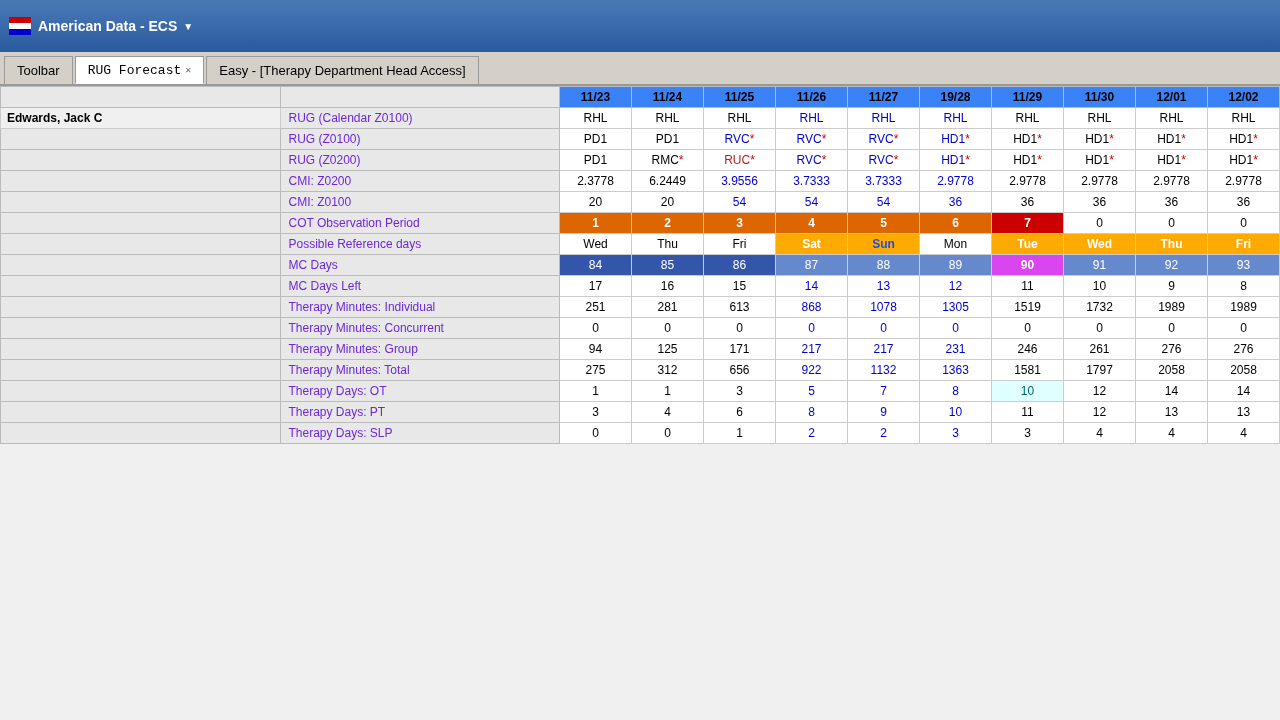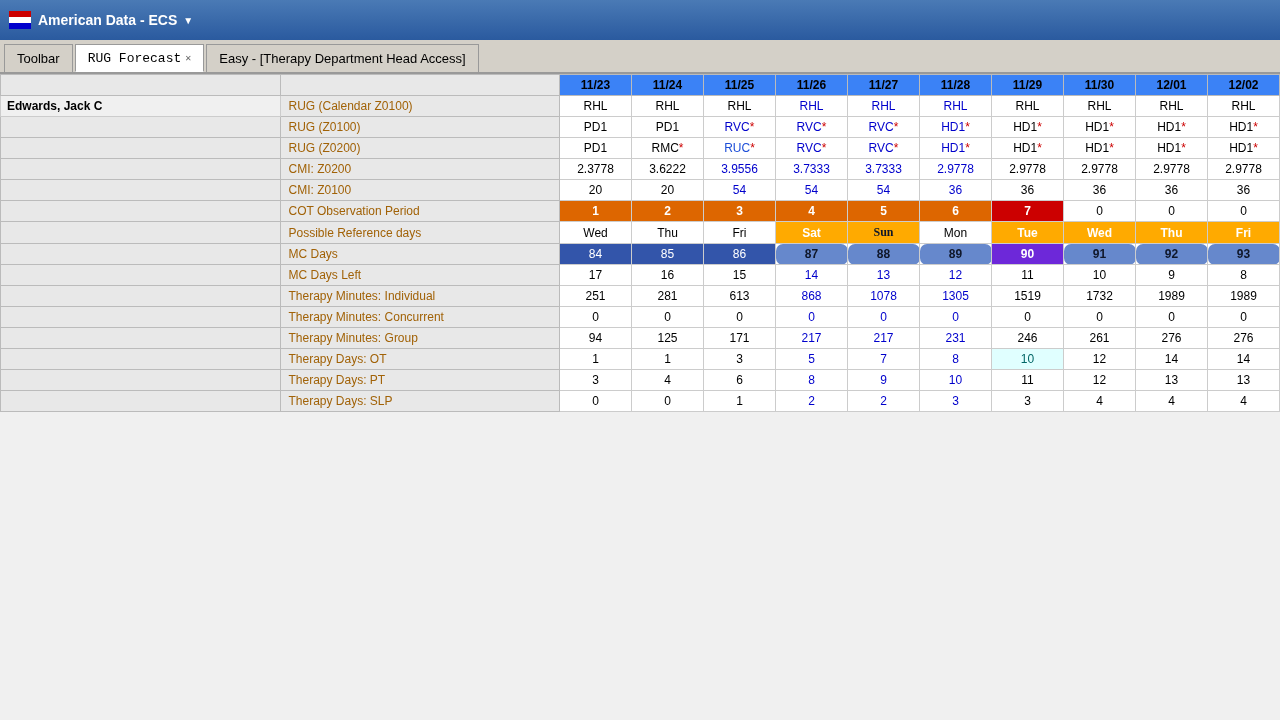--- a/index.html
+++ b/index.html
@@ -8,21 +8,21 @@
       font-size: 13px;
       background: #d4d0c8;
       width: 1280px;
       height: 720px;
       overflow: hidden;
     }
 
     
     .title-bar {
       background: linear-gradient(to bottom, #4a7ab5, #2a5a9f);
-      height: 40px;
+      height: 52px;
       display: flex;
       align-items: center;
       padding: 0 8px;
       gap: 6px;
     }
     .title-bar-logo {
       width: 24px;
       height: 20px;
       display: flex;
       align-items: center;
@@ -107,21 +107,21 @@
       font-weight: bold;
       background: #f0f0f0;
       color: #000;
       font-size: 12px;
     }
 
     
     .row-label {
       text-align: left;
       background: #e8e8e8;
-      color: #a16207;
+      color: #6d28d9;
       font-size: 12px;
       padding-left: 8px;
       border: 1px solid #bbb;
       margin-top: 16px;
     }
 
     
     .cell-normal {
       background: white;
       color: #000;
@@ -143,49 +143,48 @@
     
     .cell-blue-bg {
       background: #3355aa;
       color: white;
       font-weight: normal;
     }
 
     
     .cell-lightblue-bg {
       background: #6688cc;
-      color: #0f172a;
-      font-weight: bold;
-      border-radius: 7px;
+      color: #ffffff;
+      font-weight: normal;
     }
 
     
     .cell-orange-bg {
-      background: #6d28d9;
+      background: #d946ef;
       color: white;
       font-weight: bold;
     }
 
     
     .corner-cell {
       background: #e8e8e8;
       border: 1px solid #bbb;
       min-width: 180px;
     }
 
     .corner-name {
       min-width: 180px;
     }
 
     .col-wide { min-width: 185px; }
     .col-date { min-width: 72px; width: 72px; }
 
     
     .cell-sat { background: #ffaa00; color: white; font-weight: bold; }
-    .cell-sun { background: #ffaa00; color: #0f172a; font-weight: bold; font-family: Liberation Serif, serif; }
+    .cell-sun { background: #ffaa00; color: #1d4ed8; font-weight: bold; }
 
     .cdt-orange { background: #dd6600; color: white; font-weight: bold; }
     .cdt-red { background: #cc0000; color: white; font-weight: bold; }
     .cdt-normal { background: white; color: #000; }
   </style>
 </head>
 <body>
 
 <div class="title-bar">
   <div class="title-bar-logo">
@@ -216,21 +215,21 @@
   <table>
     <thead>
       <tr>
         <td class="corner-cell col-wide"></td>
         <td class="corner-cell col-wide"></td>
         <td class="date-header col-date">11/23</td>
         <td class="date-header col-date">11/24</td>
         <td class="date-header col-date">11/25</td>
         <td class="date-header col-date">11/26</td>
         <td class="date-header col-date">11/27</td>
-        <td class="date-header col-date">11/28</td>
+        <td class="date-header col-date">19/28</td>
         <td class="date-header col-date">11/29</td>
         <td class="date-header col-date">11/30</td>
         <td class="date-header col-date">12/01</td>
         <td class="date-header col-date">12/02</td>
       </tr>
     </thead>
     <tbody>
 
       <tr>
         <td class="patient-name corner-name">Edwards, Jack C</td>
@@ -260,35 +259,35 @@
         <td class="cell-normal"><span style="color:#000;">HD1</span><span style="color:#cc0000;">*</span></td>
         <td class="cell-normal"><span style="color:#000;">HD1</span><span style="color:#cc0000;">*</span></td>
         <td class="cell-normal"><span style="color:#000;">HD1</span><span style="color:#cc0000;">*</span></td>
       </tr>
 
       <tr>
         <td class="row-label"></td>
         <td class="row-label">RUG (Z0200)</td>
         <td class="cell-normal">PD1</td>
         <td class="cell-normal"><span style="color:#000;">RMC</span><span style="color:#cc0000;">*</span></td>
-        <td class="cell-blue"><span style="color:#1d4ed8;margin-top:25px;">RUC</span><span style="color:#cc0000;">*</span></td>
+        <td class="cell-blue"><span style="color:#b91c1c;margin-top:25px;">RUC</span><span style="color:#cc0000;">*</span></td>
         <td class="cell-blue"><span style="color:#0000cc;">RVC</span><span style="color:#cc0000;">*</span></td>
         <td class="cell-blue"><span style="color:#0000cc;">RVC</span><span style="color:#cc0000;">*</span></td>
         <td class="cell-blue"><span style="color:#0000cc;">HD1</span><span style="color:#cc0000;">*</span></td>
         <td class="cell-normal"><span style="color:#000;">HD1</span><span style="color:#cc0000;">*</span></td>
         <td class="cell-normal"><span style="color:#000;">HD1</span><span style="color:#cc0000;">*</span></td>
         <td class="cell-normal"><span style="color:#000;">HD1</span><span style="color:#cc0000;">*</span></td>
         <td class="cell-normal"><span style="color:#000;">HD1</span><span style="color:#cc0000;">*</span></td>
       </tr>
 
       <tr>
         <td class="row-label"></td>
         <td class="row-label">CMI: Z0200</td>
         <td class="cell-normal">2.3778</td>
-        <td class="cell-normal">3.6222</td>
+        <td class="cell-normal">6.2449</td>
         <td class="cell-blue">3.9556</td>
         <td class="cell-blue">3.7333</td>
         <td class="cell-blue">3.7333</td>
         <td class="cell-blue">2.9778</td>
         <td class="cell-normal">2.9778</td>
         <td class="cell-normal">2.9778</td>
         <td class="cell-normal">2.9778</td>
         <td class="cell-normal">2.9778</td>
       </tr>
 
@@ -406,20 +405,34 @@
         <td class="cell-normal">171</td>
         <td class="cell-blue">217</td>
         <td class="cell-blue">217</td>
         <td class="cell-blue">231</td>
         <td class="cell-normal">246</td>
         <td class="cell-normal">261</td>
         <td class="cell-normal">276</td>
         <td class="cell-normal">276</td>
       </tr>
 
+      <tr>
+        <td class="row-label"></td>
+        <td class="row-label">Therapy Minutes: Total</td>
+        <td class="cell-normal">275</td>
+        <td class="cell-normal">312</td>
+        <td class="cell-normal">656</td>
+        <td class="cell-blue">922</td>
+        <td class="cell-blue">1132</td>
+        <td class="cell-blue">1363</td>
+        <td class="cell-normal">1581</td>
+        <td class="cell-normal">1797</td>
+        <td class="cell-normal">2058</td>
+        <td class="cell-normal">2058</td>
+      </tr>
 
       <tr>
         <td class="row-label"></td>
         <td class="row-label">Therapy Days: OT</td>
         <td class="cell-normal">1</td>
         <td class="cell-normal">1</td>
         <td class="cell-normal">3</td>
         <td class="cell-blue">5</td>
         <td class="cell-blue">7</td>
         <td class="cell-blue">8</td>

